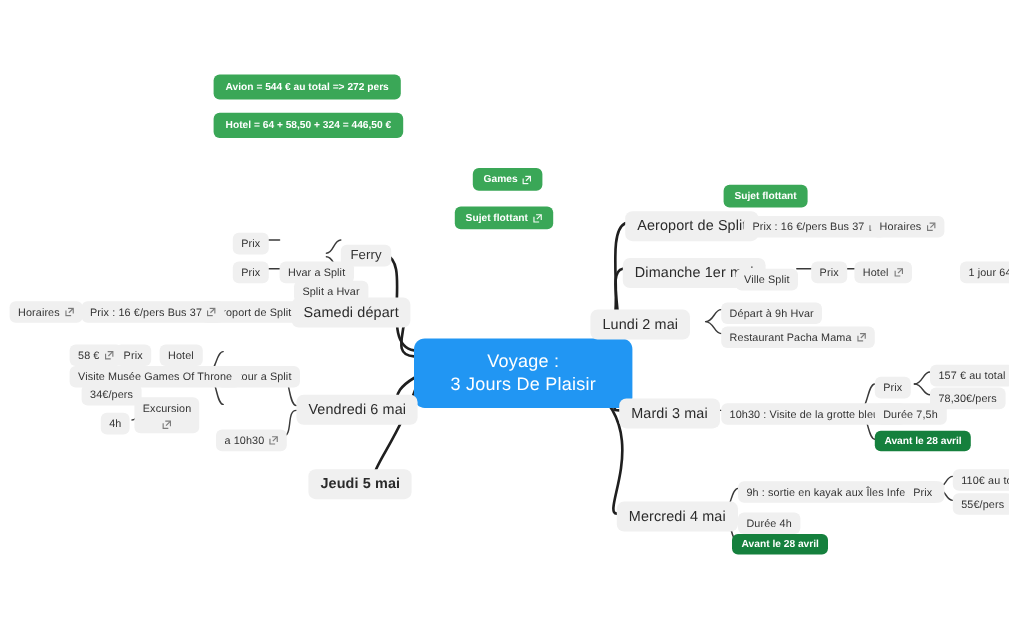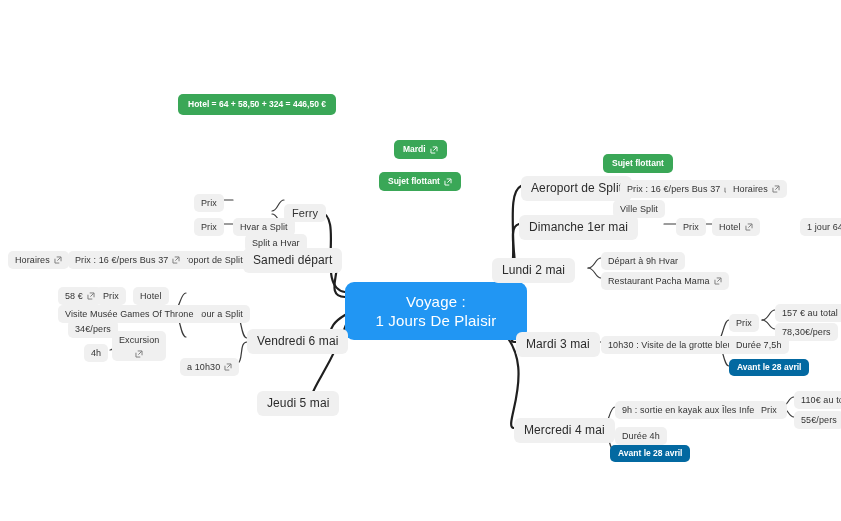--- a/index.html
+++ b/index.html
@@ -60,21 +60,21 @@
     color:#ffffff;
     border-radius:5px;
     padding:4px 9px;
     font-size:8.5px;
     line-height:11px;
     font-weight:bold;
   }
   .green.big{font-size:8.5px;padding:5px 10px;}
   
   .orange{
-    background:#0369a1;
+    background:#15803d;
     color:#ffffff;
     border-radius:5px;
     padding:3px 8px;
     font-size:8.5px;
     line-height:11px;
     font-weight:bold;
   }
   .ext{
     display:inline-block;
     width:8px;height:8px;
@@ -147,28 +147,31 @@
       <path d="M601,428 C609,428 609,433 615,433"></path>
       <path d="M601,428 C609,428 609,452 615,452"></path>
       <line x1="742" y1="407" x2="754" y2="407"></line>
       <path d="M781,407 C788,407 788,397 794,397"></path>
       <path d="M781,407 C788,407 788,417 794,417"></path>
     </g>
   </svg>
 
   <div class="root" style="left:345px;top:282px;width:150px;">
     <div>Voyage :</div>
-    <div>1 Jours De Plaisir</div>
-  </div>
-
+    <div>3 Jours De Plaisir</div>
+  </div>
+
+  <div class="node green big" style="left:178px;top:62px;">
+    <span>Avion = 544 € au total =&gt; 272 pers</span>
+  </div>
   <div class="node green big" style="left:178px;top:94px;">
     <span>Hotel = 64 + 58,50 + 324 = 446,50 €</span>
   </div>
   <div class="node green" style="left:394px;top:140px;">
-    <span>Mardi</span>
+    <span>Games</span>
     <span class="ext">
         <svg viewBox="0 0 10 10">
           <path d="M3.4 1.2h5.4v5.4" fill="none" stroke="#ffffff" stroke-width="1.2"></path>
           <path d="M8.4 1.6 4.2 5.8" fill="none" stroke="#ffffff" stroke-width="1.2"></path>
           <path d="M6.6 8.8H1.2V3.4" fill="none" stroke="#ffffff" stroke-width="1.2"></path>
         </svg>
       </span>
   </div>
   <div class="node green" style="left:379px;top:172px;">
     <span>Sujet flottant</span>
@@ -272,21 +275,21 @@
     <span>a 10h30</span>
     <span class="ext">
         <svg viewBox="0 0 10 10">
           <path d="M3.4 1.2h5.4v5.4" fill="none" stroke="#555" stroke-width="1.2"></path>
           <path d="M8.4 1.6 4.2 5.8" fill="none" stroke="#555" stroke-width="1.2"></path>
           <path d="M6.6 8.8H1.2V3.4" fill="none" stroke="#555" stroke-width="1.2"></path>
         </svg>
       </span>
   </div>
 
-  <div class="node pill lvl1" style="left:257px;top:391px;">
+  <div class="node pill lvl1" style="left:257px;top:391px;font-weight:bold;">
     <span>Jeudi 5 mai</span>
   </div>
 
   <div class="node pill lvl1" style="left:521px;top:176px;">
     <span>Aeroport de Split</span>
   </div>
   <div class="node pill" style="left:620px;top:180px;">
     <span>Prix : 16 €/pers Bus 37</span>
     <span class="ext">
         <svg viewBox="0 0 10 10">
@@ -303,21 +306,21 @@
           <path d="M3.4 1.2h5.4v5.4" fill="none" stroke="#555" stroke-width="1.2"></path>
           <path d="M8.4 1.6 4.2 5.8" fill="none" stroke="#555" stroke-width="1.2"></path>
           <path d="M6.6 8.8H1.2V3.4" fill="none" stroke="#555" stroke-width="1.2"></path>
         </svg>
       </span>
   </div>
 
   <div class="node pill lvl1" style="left:519px;top:215px;">
     <span>Dimanche 1er mai</span>
   </div>
-  <div class="node pill" style="left:613px;top:200px;">
+  <div class="node pill" style="left:613px;top:224px;">
     <span>Ville Split</span>
   </div>
   <div class="node pill" style="left:676px;top:218px;">
     <span>Prix</span>
   </div>
   <div class="node pill" style="left:712px;top:218px;">
     <span>Hotel</span>
     <span class="ext">
         <svg viewBox="0 0 10 10">
           <path d="M3.4 1.2h5.4v5.4" fill="none" stroke="#555" stroke-width="1.2"></path>

